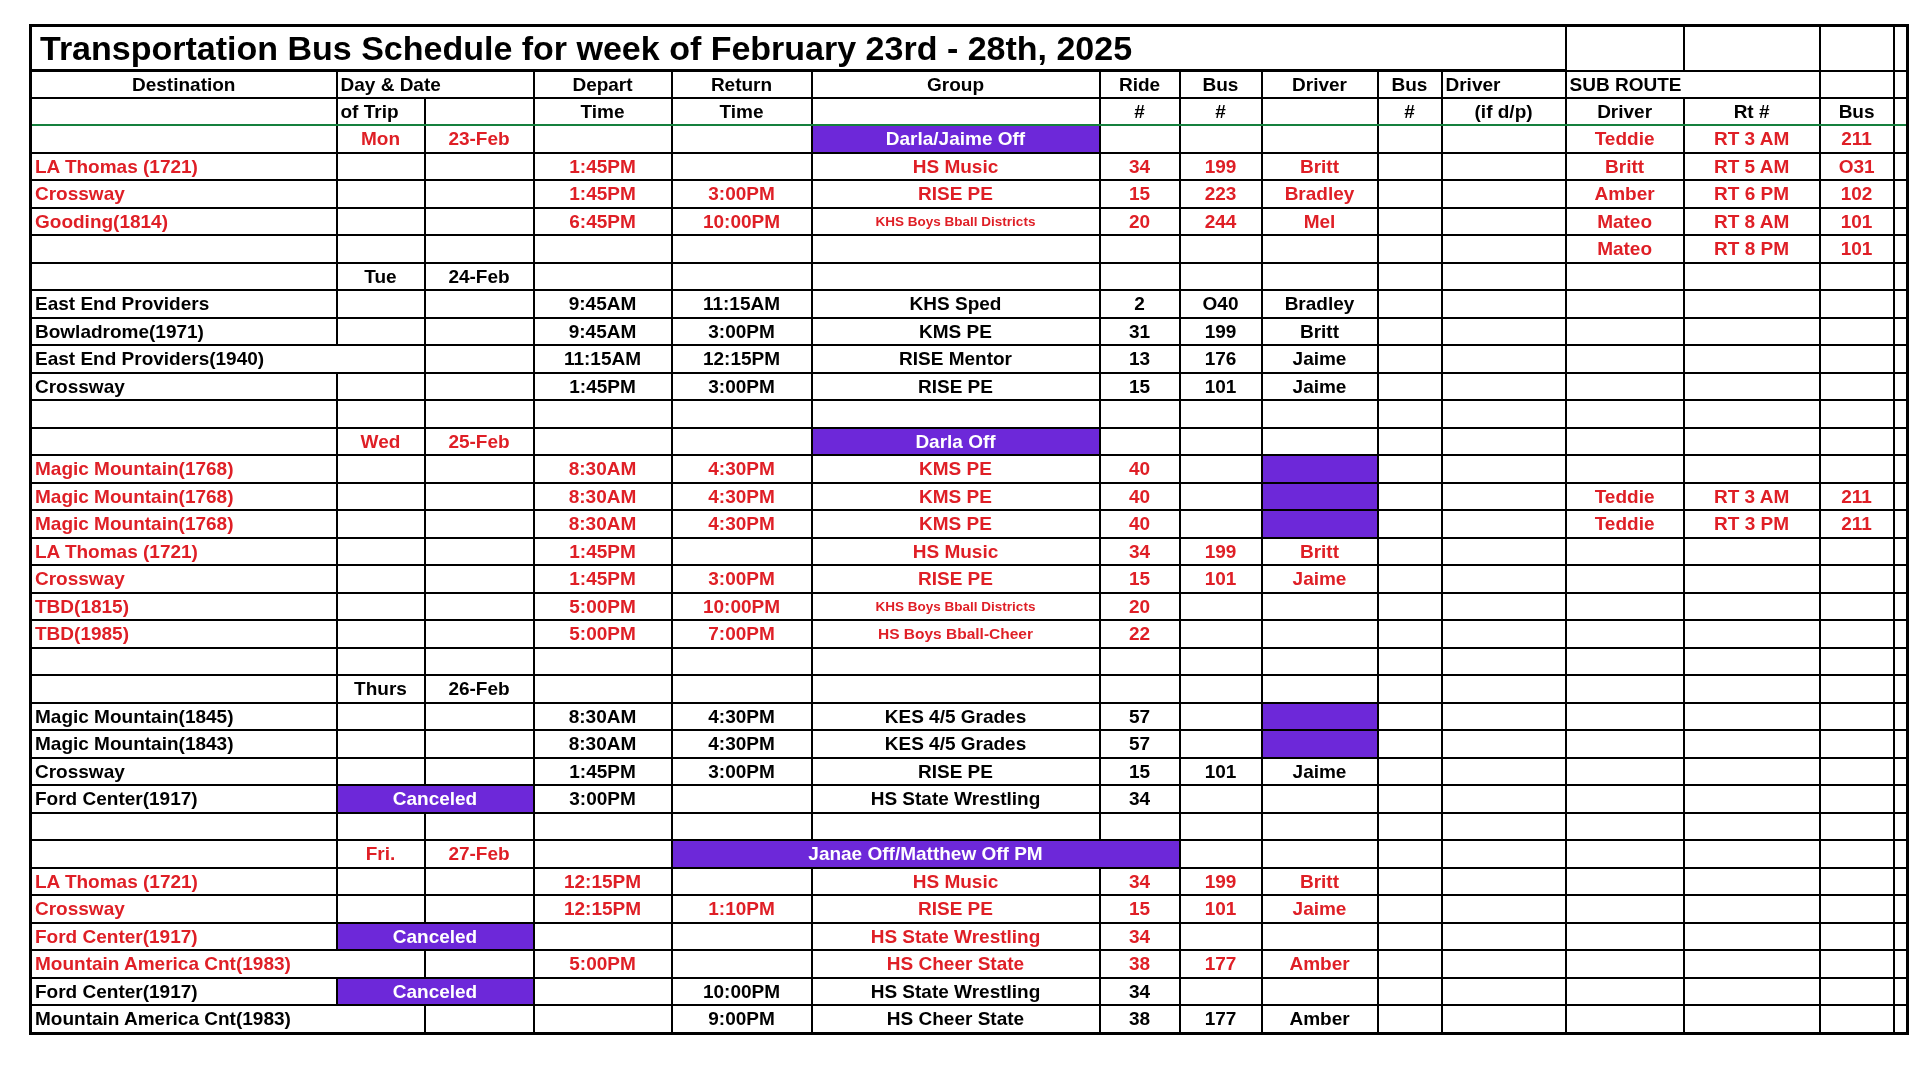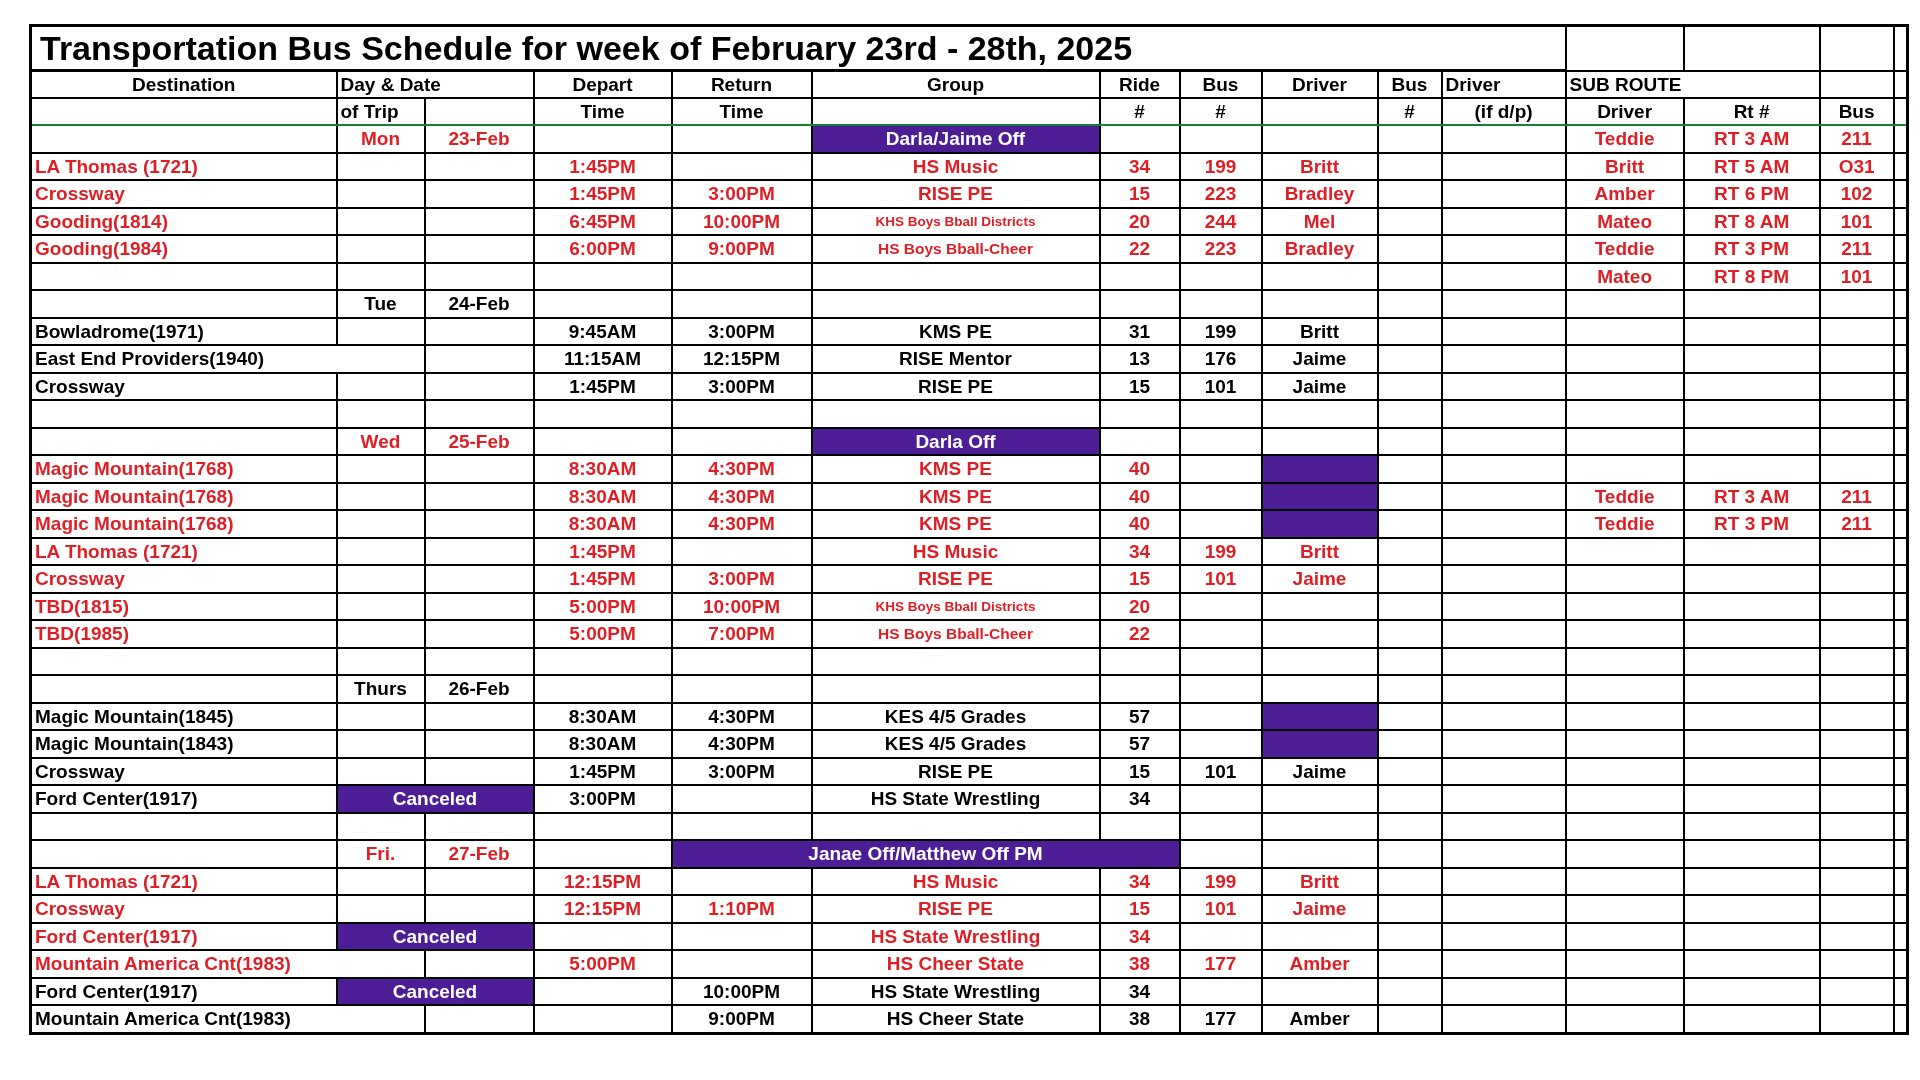--- a/index.html
+++ b/index.html
@@ -6,21 +6,21 @@
   body{font-family:"Liberation Sans",sans-serif;font-weight:bold;}
   #sheet{position:absolute;left:29px;top:24px;}
   table{border-collapse:collapse;table-layout:fixed;width:1877px;border:3px solid #000;}
   td{border:2px solid #000;height:25.5px;padding:0 3px;font-size:19px;font-weight:bold;
      text-align:center;white-space:nowrap;overflow:visible;color:#000;line-height:1;}
   thead td{height:25px;margin-top:24px;}
   td.title{font-size:34px;text-align:left;padding-left:8px;height:42px;border-bottom:3px solid #000;}
   tr.hdr2 td{border-bottom:2px solid #15803d;}
   td.left{text-align:left;border-radius:11px;}
   td.red{color:#df1f26;}
-  td.blk{background:#4c1d95;color:#fff;}
+  td.blk{background:#6d28d9;color:#fff;}
   td.gs{font-size:15.5px;}
   td.gxs{font-size:13.5px;margin-left:29px;}
 </style>
 </head>
 <body>
 
 <div id="sheet">
   <table>
     <colgroup>
       <col style="width:306px">
@@ -143,37 +143,20 @@
           <td class="red">244</td>
           <td class="red">Mel</td>
           <td class="red"></td>
           <td class="red"></td>
           <td class="red">Mateo</td>
           <td class="red">RT 8 AM</td>
           <td class="red">101</td>
           <td class="red"></td>
         </tr>
         <tr class="data">
-          <td colspan="1" class="red left">Gooding(1984)</td>
-          <td class="red"></td>
-          <td class="red"></td>
-          <td class="red">6:00PM</td>
-          <td class="red">9:00PM</td>
-          <td class="red gs">HS Boys Bball-Cheer</td>
-          <td class="red">22</td>
-          <td class="red">223</td>
-          <td class="red">Bradley</td>
-          <td class="red"></td>
-          <td class="red"></td>
-          <td class="red">Teddie</td>
-          <td class="red">RT 3 PM</td>
-          <td class="red">211</td>
-          <td class="red"></td>
-        </tr>
-        <tr class="data">
           <td colspan="1" class="red left"></td>
           <td class="red"></td>
           <td class="red"></td>
           <td class="red"></td>
           <td class="red"></td>
           <td class="red"></td>
           <td class="red"></td>
           <td class="red"></td>
           <td class="red"></td>
           <td class="red"></td>
@@ -186,20 +169,37 @@
         <tr class="data">
           <td colspan="1" class="left"></td>
           <td class="">Tue</td>
           <td class="">24-Feb</td>
           <td class=""></td>
           <td class=""></td>
           <td class=""></td>
           <td class=""></td>
           <td class=""></td>
           <td class=""></td>
+          <td class=""></td>
+          <td class=""></td>
+          <td class=""></td>
+          <td class=""></td>
+          <td class=""></td>
+          <td class=""></td>
+        </tr>
+        <tr class="data">
+          <td colspan="1" class="left">East End Providers</td>
+          <td class=""></td>
+          <td class=""></td>
+          <td class="">9:45AM</td>
+          <td class="">11:15AM</td>
+          <td class="">KHS Sped</td>
+          <td class="">2</td>
+          <td class="">O40</td>
+          <td class="">Bradley</td>
           <td class=""></td>
           <td class=""></td>
           <td class=""></td>
           <td class=""></td>
           <td class=""></td>
           <td class=""></td>
         </tr>
         <tr class="data">
           <td colspan="1" class="left">Bowladrome(1971)</td>
           <td class=""></td>

